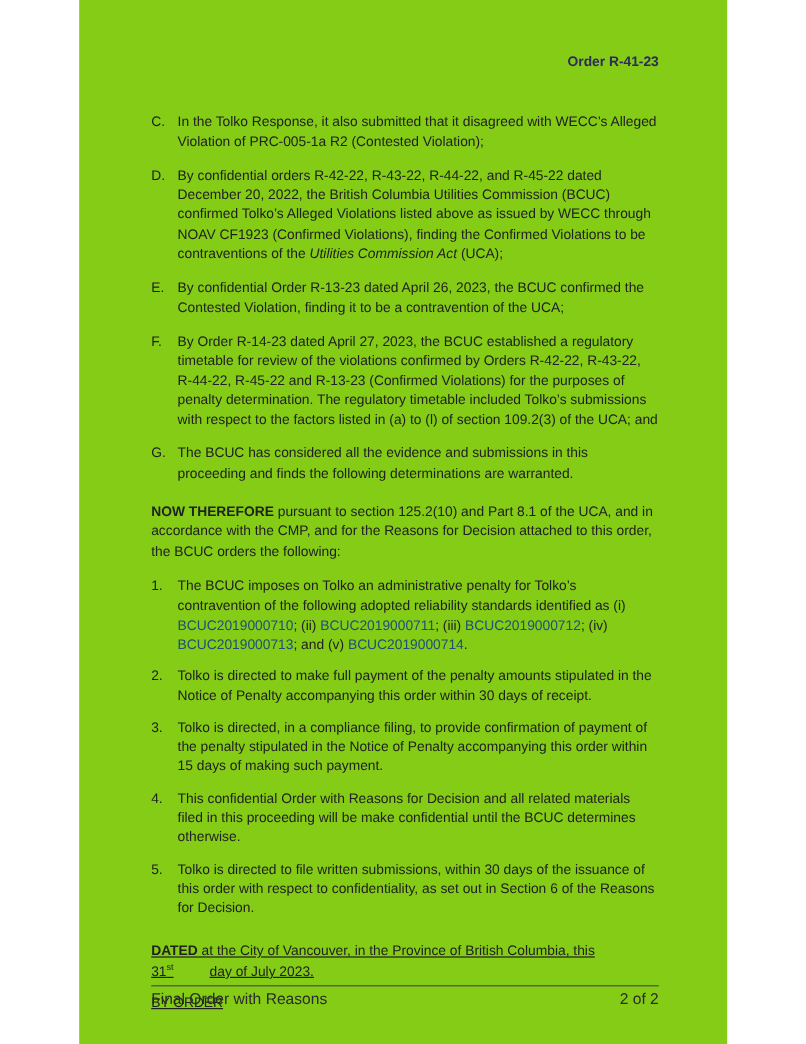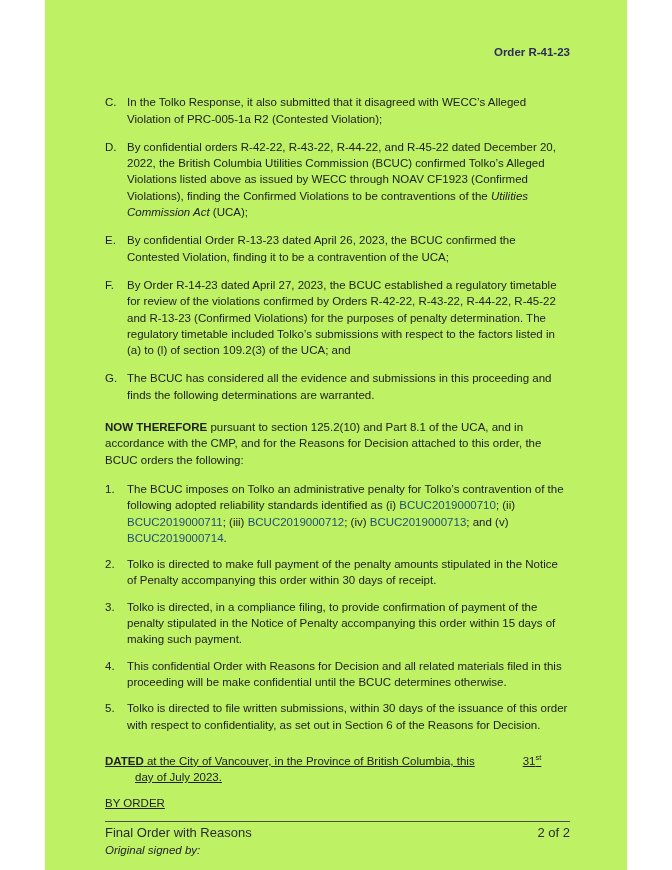--- a/index.html
+++ b/index.html
@@ -1,21 +1,21 @@
 <!DOCTYPE html>
 <html><head>
 <meta charset="utf-8">
 <style>
   html, body { margin: 0; padding: 0; background: #ffffff; }
   .page {
     position: relative;
-    width: 582px;
+    width: 540px;
     height: 870px;
     margin: 0 auto;
-    background: #bef264;
+    background: #84cc16;
     box-sizing: border-box;
     padding: 44px 57px 0 60px;
     font-family: "Liberation Sans", sans-serif;
     font-size: 11.5px;
     line-height: 16.3px;
     color: #212121;
     overflow: hidden;
   }
   .order-no {
     text-align: right;

